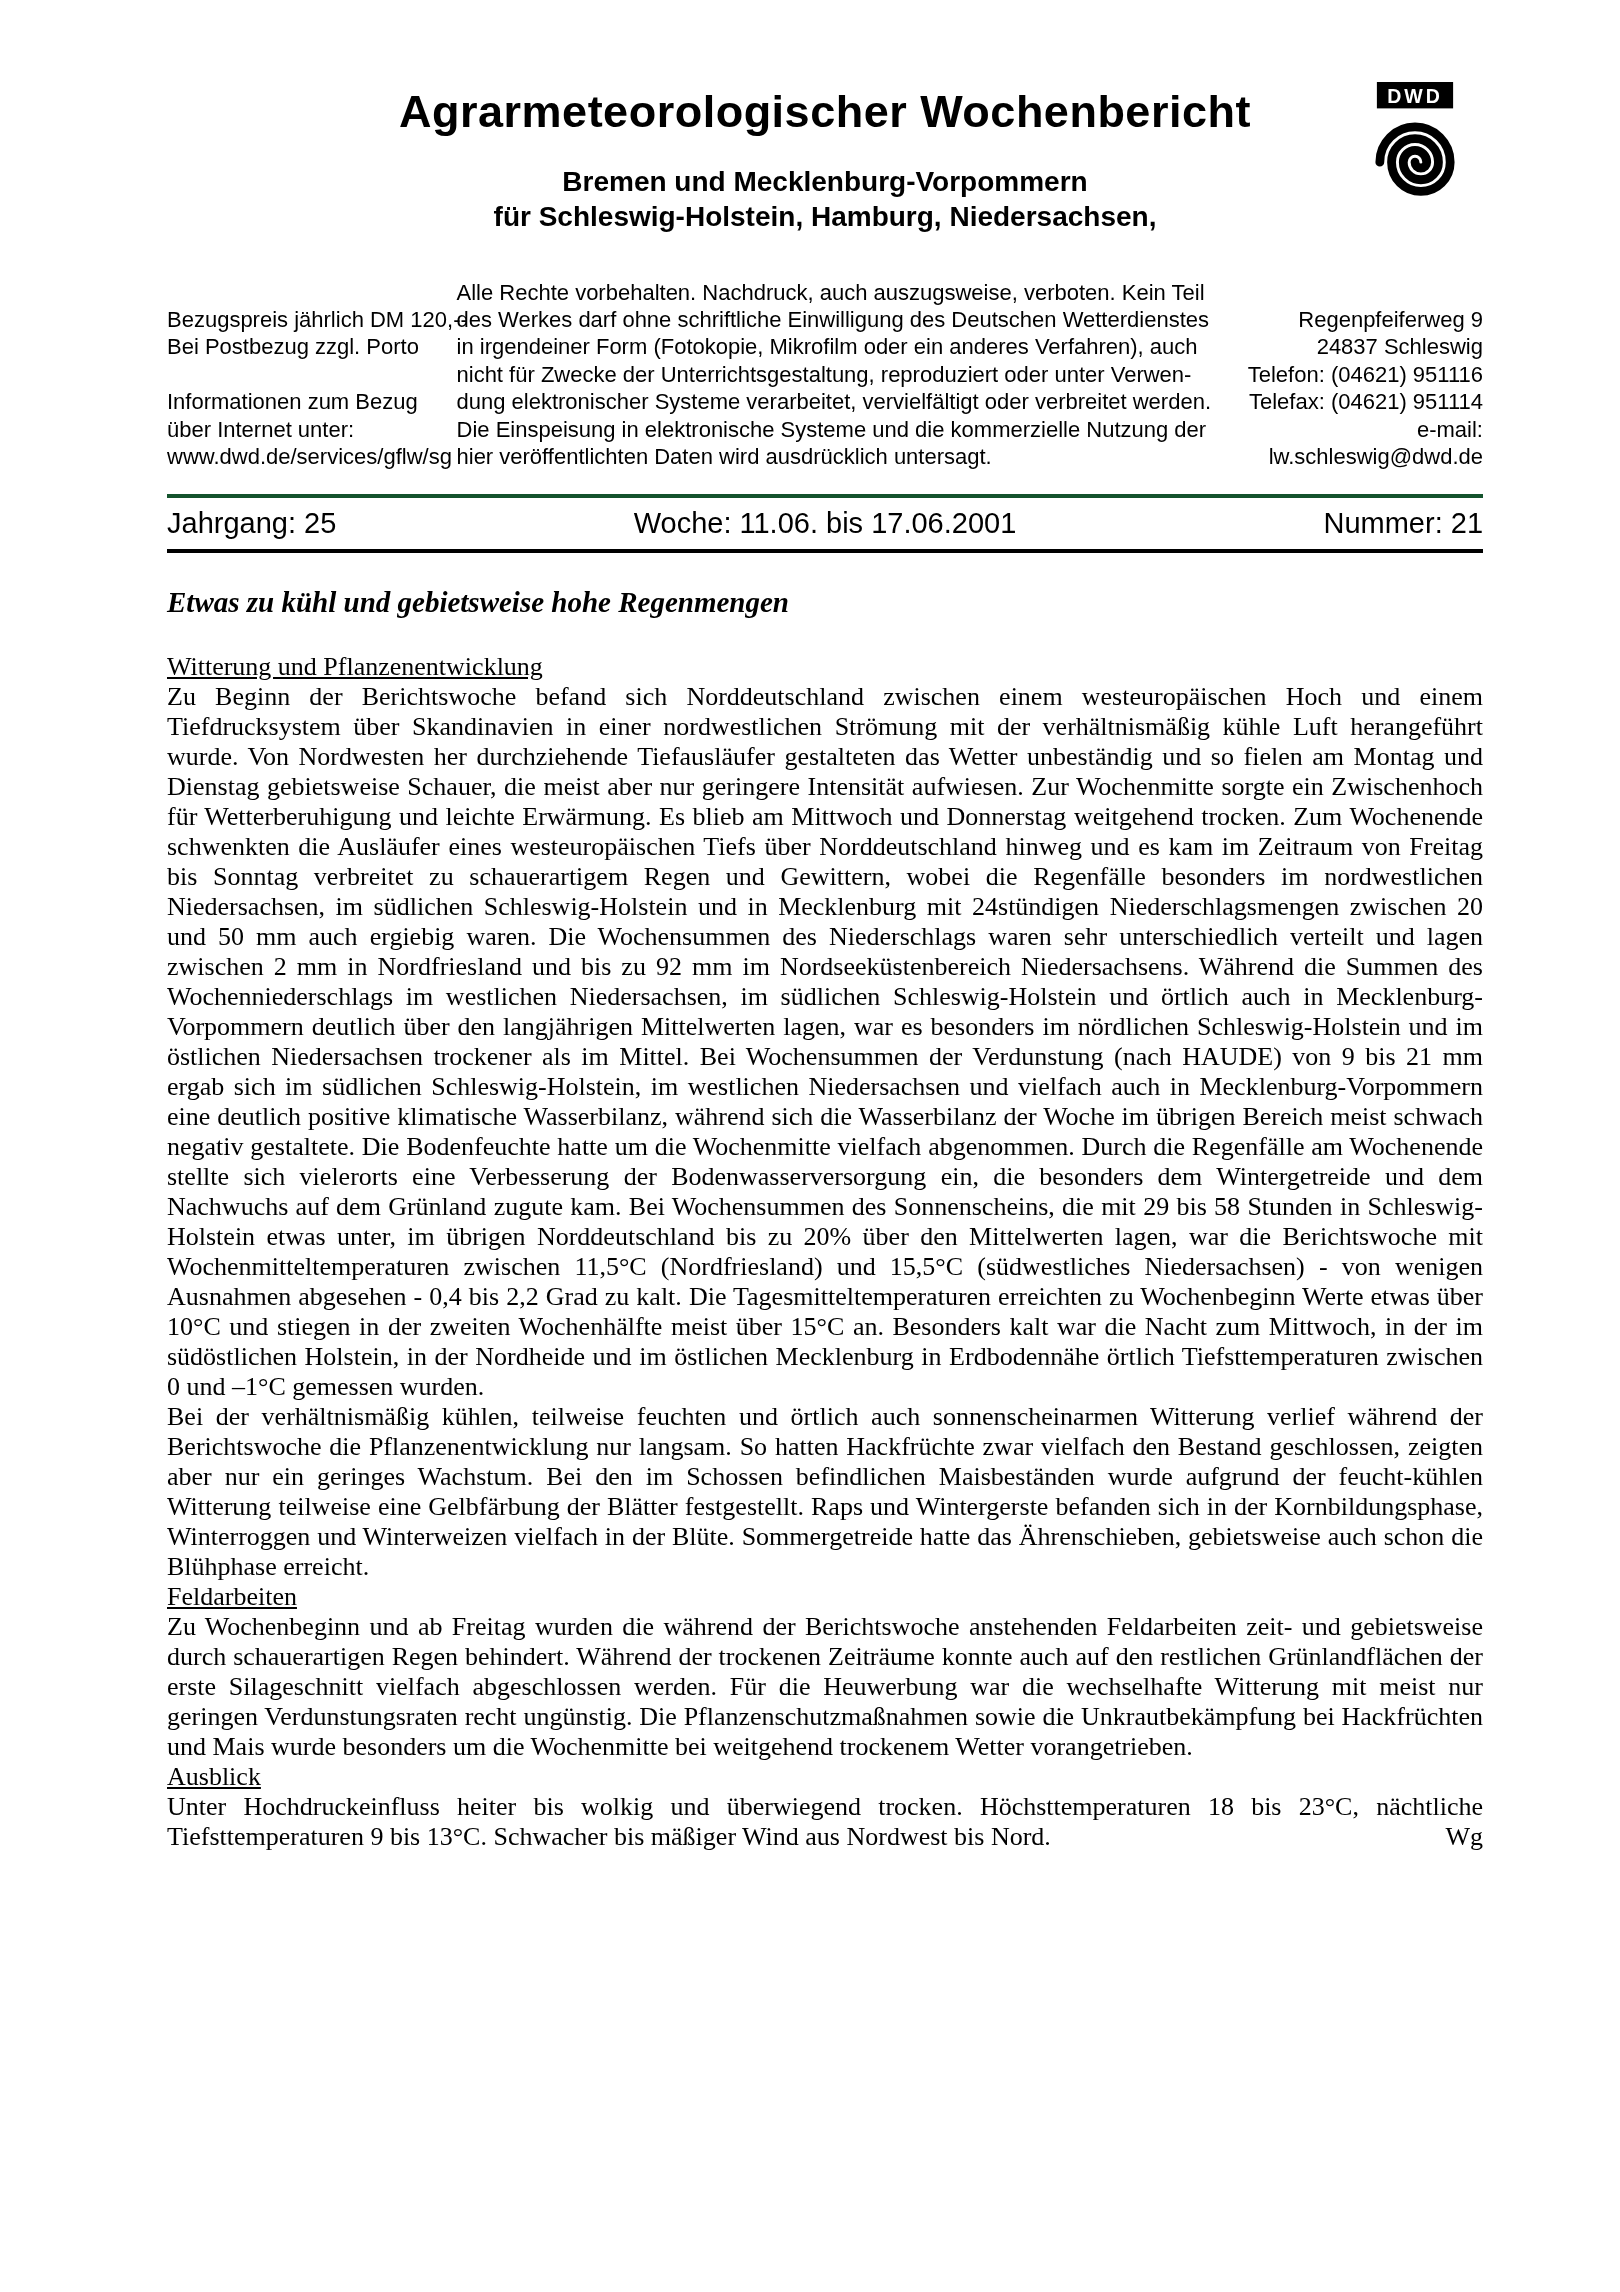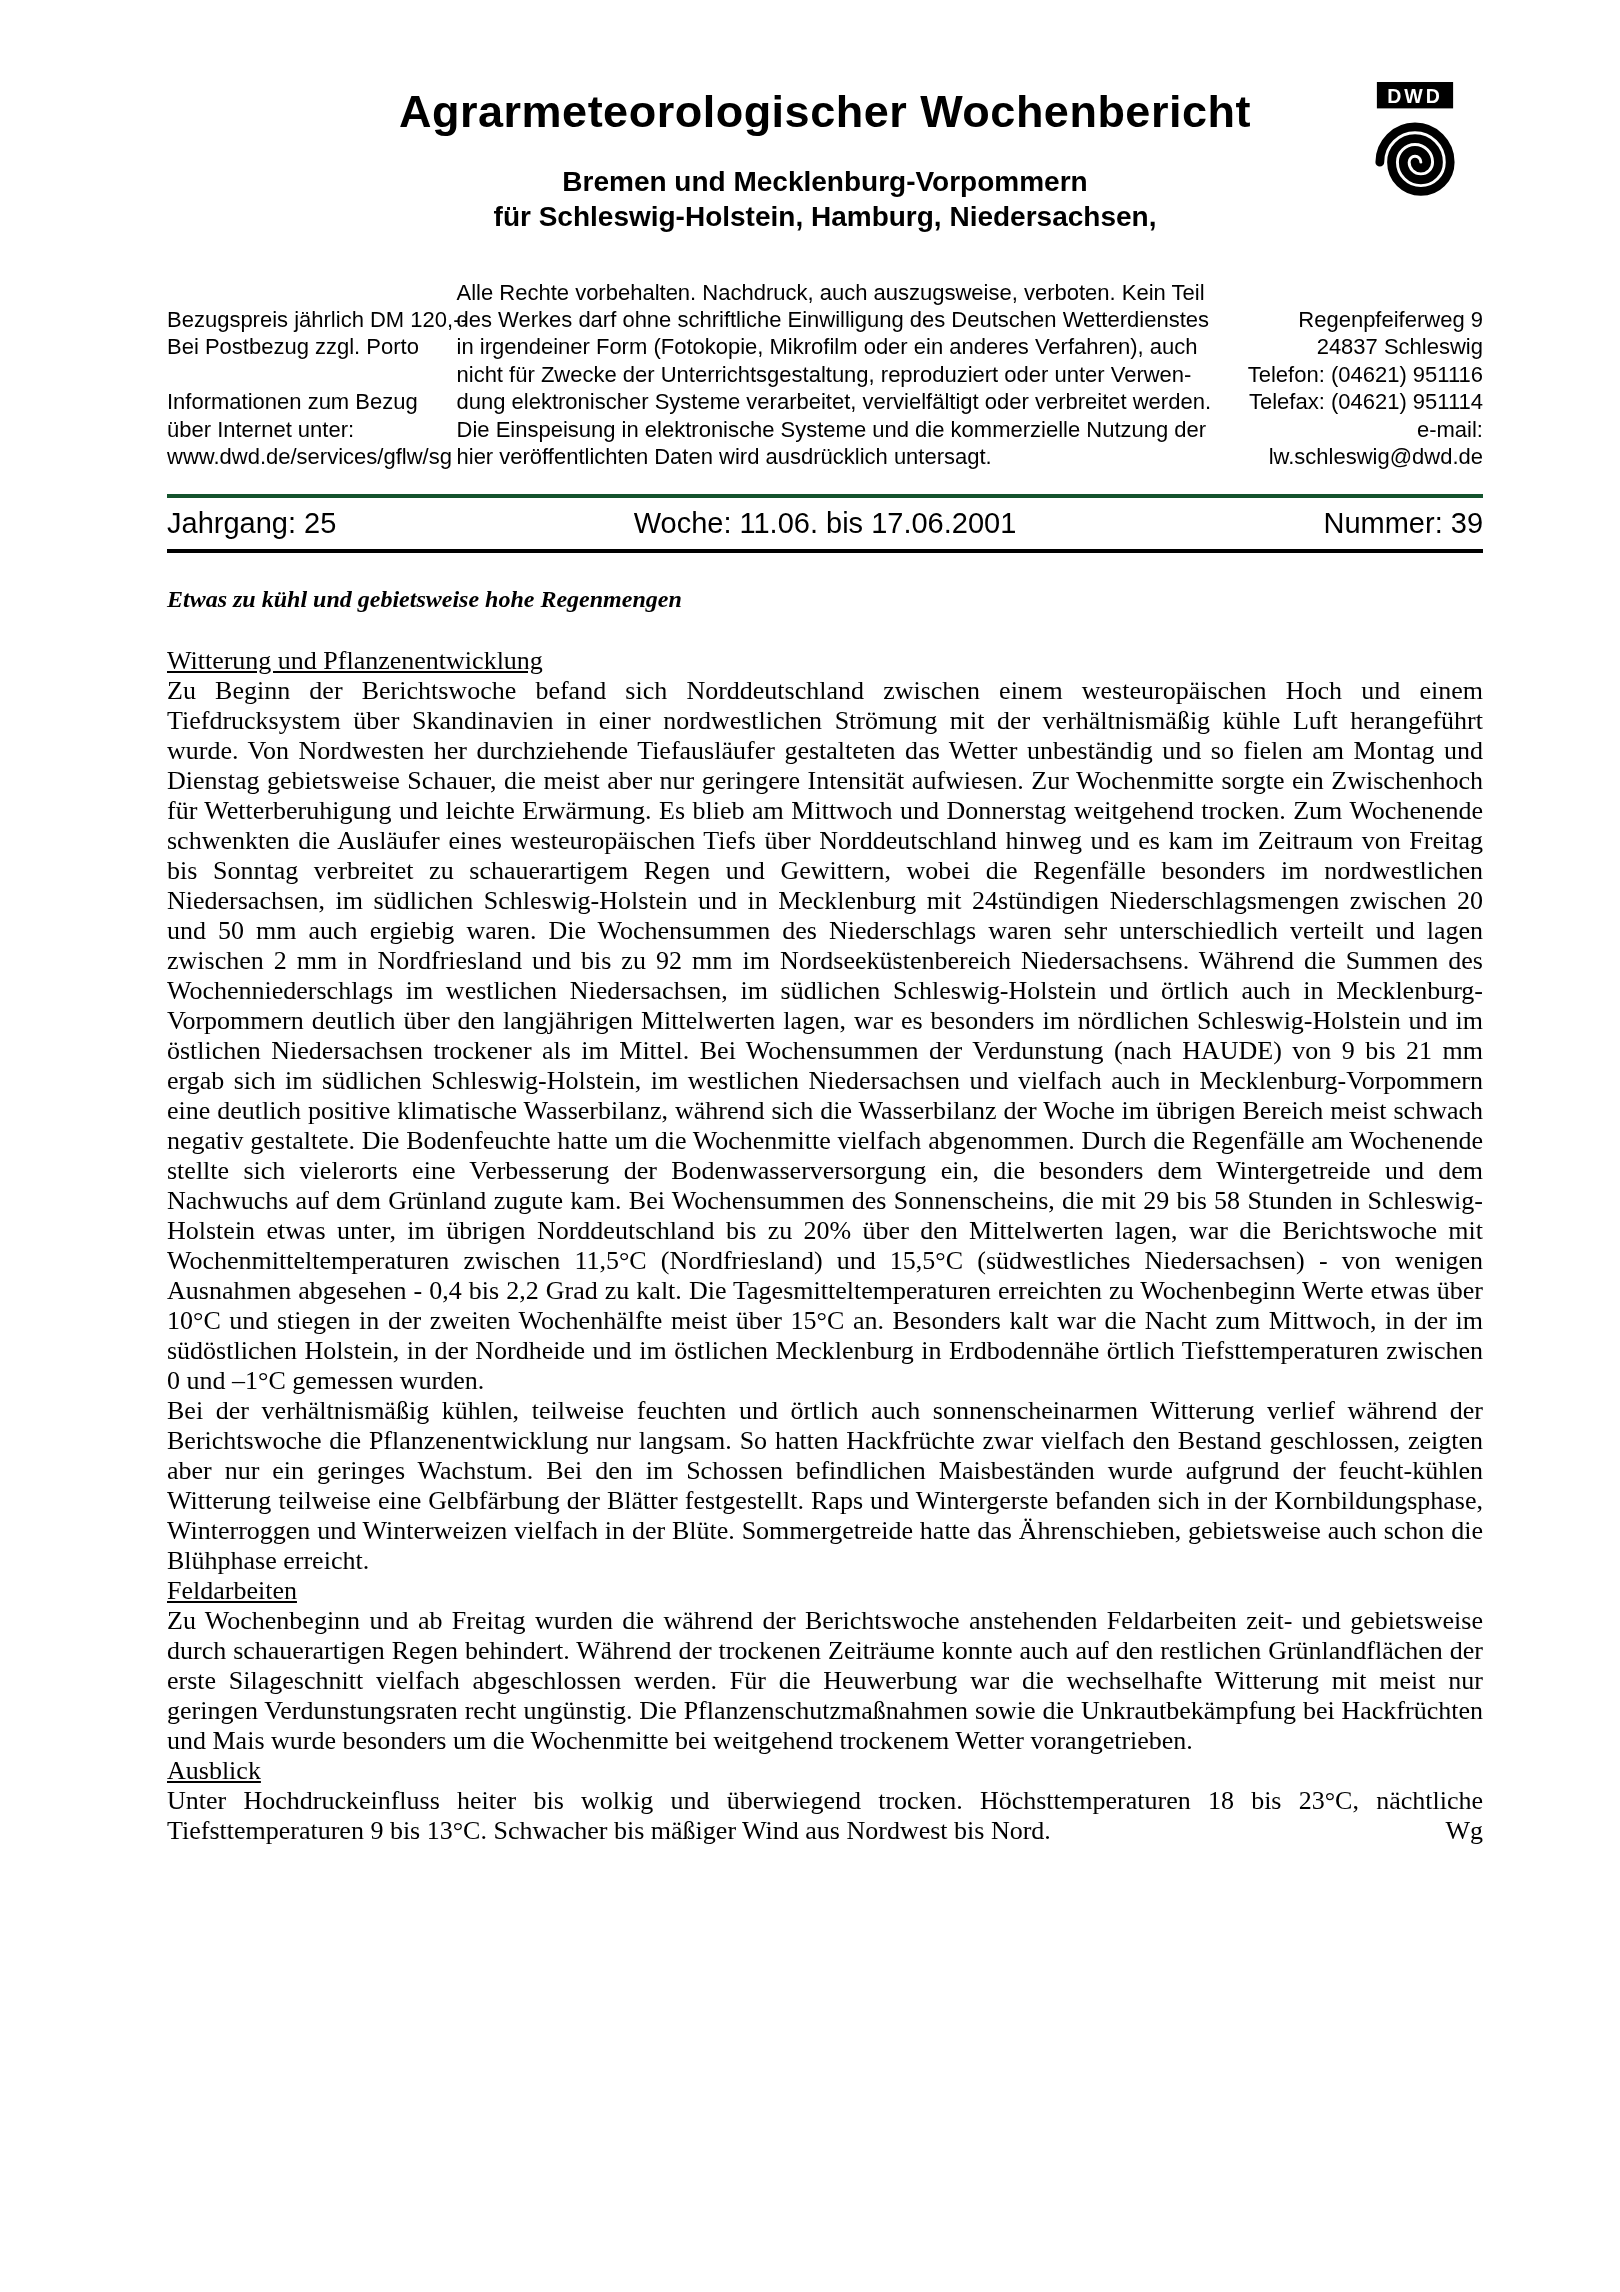--- a/index.html
+++ b/index.html
@@ -65,21 +65,21 @@
   .issue-bar > div { flex:1; }
   .issue-left   { text-align:left; }
   .issue-center { text-align:center; }
   .issue-right  { text-align:right; }
   
   .report {
     font-family:"Liberation Serif", serif;
     margin-top:33px;
   }
   .report-headline {
-    font-size:24px;
+    font-size:29px;
     font-weight:bold;
     font-style:italic;
     margin-bottom:33px;
   }
   .section-heading {
     font-size:26px;
     line-height:30px;
     text-decoration:underline;
     font-weight:normal;
   }
@@ -138,21 +138,21 @@
       <div>Telefon: (04621) 951116</div>
       <div>Telefax: (04621) 951114</div>
       <div>e-mail:</div>
       <div>lw.schleswig@dwd.de</div>
     </div>
   </div>
 
   <div class="issue-bar">
     <div class="issue-left">Jahrgang: 25</div>
     <div class="issue-center">Woche: 11.06. bis 17.06.2001</div>
-    <div class="issue-right">Nummer: 39</div>
+    <div class="issue-right">Nummer: 21</div>
   </div>
 
   <div class="report">
     <div class="report-headline">Etwas zu kühl und gebietsweise hohe Regenmengen</div>
 
     <div>
       <div class="section-heading">Witterung und Pflanzenentwicklung</div>
       <p>Zu Beginn der Berichtswoche befand sich Norddeutschland zwischen einem westeuropäischen Hoch und einem Tiefdrucksystem über Skandinavien in einer nordwestlichen Strömung mit der verhältnismäßig kühle Luft herangeführt wurde. Von Nordwesten her durchziehende Tiefausläufer gestalteten das Wetter unbeständig und so fielen am Montag und Dienstag gebietsweise Schauer, die meist aber nur geringere Intensität aufwiesen. Zur Wochenmitte sorgte ein Zwischenhoch für Wetterberuhigung und leichte Erwärmung. Es blieb am Mittwoch und Donnerstag weitgehend trocken. Zum Wochenende schwenkten die Ausläufer eines westeuropäischen Tiefs über Norddeutschland hinweg und es kam im Zeitraum von Freitag bis Sonntag verbreitet zu schauerartigem Regen und Gewittern, wobei die Regenfälle besonders im nordwestlichen Niedersachsen, im südlichen Schleswig-Holstein und in Mecklenburg mit 24stündigen Niederschlagsmengen zwischen 20 und 50 mm auch ergiebig waren. Die Wochensummen des Niederschlags waren sehr unterschiedlich verteilt und lagen zwischen 2 mm in Nordfriesland und bis zu 92 mm im Nordseeküstenbereich Niedersachsens. Während die Summen des Wochenniederschlags im westlichen Niedersachsen, im südlichen Schleswig-Holstein und örtlich auch in Mecklenburg-Vorpommern deutlich über den langjährigen Mittelwerten lagen, war es besonders im nördlichen Schleswig-Holstein und im östlichen Niedersachsen trockener als im Mittel. Bei Wochensummen der Verdunstung (nach HAUDE) von 9 bis 21 mm ergab sich im südlichen Schleswig-Holstein, im westlichen Niedersachsen und vielfach auch in Mecklenburg-Vorpommern eine deutlich positive klimatische Wasserbilanz, während sich die Wasserbilanz der Woche im übrigen Bereich meist schwach negativ gestaltete. Die Bodenfeuchte hatte um die Wochenmitte vielfach abgenommen. Durch die Regenfälle am Wochenende stellte sich vielerorts eine Verbesserung der Bodenwasserversorgung ein, die besonders dem Wintergetreide und dem Nachwuchs auf dem Grünland zugute kam. Bei Wochensummen des Sonnenscheins, die mit 29 bis 58 Stunden in Schleswig-Holstein etwas unter, im übrigen Norddeutschland bis zu 20% über den Mittelwerten lagen, war die Berichtswoche mit Wochenmitteltemperaturen zwischen 11,5°C (Nordfriesland) und 15,5°C (südwestliches Niedersachsen) - von wenigen Ausnahmen abgesehen - 0,4 bis 2,2 Grad zu kalt. Die Tagesmitteltemperaturen erreichten zu Wochenbeginn Werte etwas über 10°C und stiegen in der zweiten Wochenhälfte meist über 15°C an. Besonders kalt war die Nacht zum Mittwoch, in der im südöstlichen Holstein, in der Nordheide und im östlichen Mecklenburg in Erdbodennähe örtlich Tiefsttemperaturen zwischen 0 und –1°C gemessen wurden.</p>
       <p>Bei der verhältnismäßig kühlen, teilweise feuchten und örtlich auch sonnenscheinarmen Witterung verlief während der Berichtswoche die Pflanzenentwicklung nur langsam. So hatten Hackfrüchte zwar vielfach den Bestand geschlossen, zeigten aber nur ein geringes Wachstum. Bei den im Schossen befindlichen Maisbeständen wurde aufgrund der feucht-kühlen Witterung teilweise eine Gelbfärbung der Blätter festgestellt. Raps und Wintergerste befanden sich in der Kornbildungsphase, Winterroggen und Winterweizen vielfach in der Blüte. Sommergetreide hatte das Ährenschieben, gebietsweise auch schon die Blühphase erreicht.</p>
     </div>

